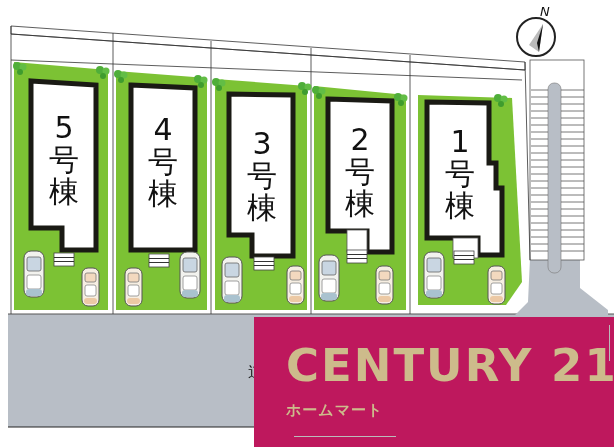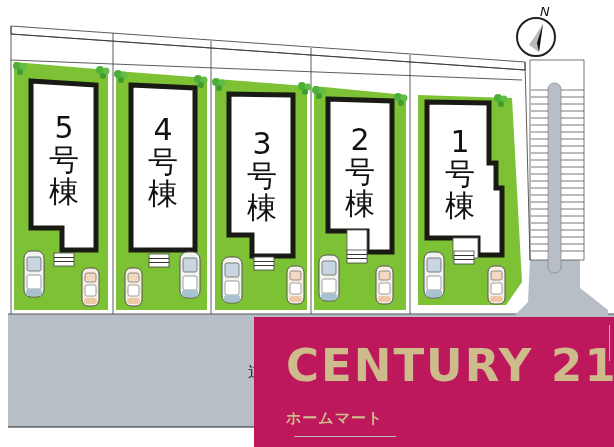--- a/index.html
+++ b/index.html
@@ -3,21 +3,21 @@
 <meta charset="utf-8">
 <style>
   html,body{margin:0;padding:0;background:#fff;}
   body{width:614px;height:447px;position:relative;overflow:hidden;font-family:"DejaVu Sans",sans-serif;}
   #plan{position:absolute;left:0;top:0;}
   .lot-label{font-family:"DejaVu Sans",sans-serif;font-size:30px;fill:#111;text-anchor:middle;}
   .road-text{font-family:"DejaVu Sans",sans-serif;font-size:16px;fill:#111;}
   .logo{position:absolute;left:254px;top:317px;width:360px;height:130px;background:#be185d;padding-left:8px;}
   .logo-inner{position:absolute;left:18px;top:8px;width:324px;height:116px;}
   .logo-main{position:absolute;left:14px;top:14px;color:#cdbb8b;font-family:"DejaVu Sans",sans-serif;font-weight:bold;font-size:45px;letter-spacing:2px;white-space:nowrap;}
-  .logo-sub{position:absolute;left:14px;top:76px;color:#cdbb8b;font-family:Liberation Serif, serif;font-weight:bold;font-size:15px;letter-spacing:1px;margin-top:8px;}
+  .logo-sub{position:absolute;left:14px;top:76px;color:#cdbb8b;font-family:Liberation Serif, serif;font-weight:bold;font-size:15px;letter-spacing:1px;}
   .logo-rule{position:absolute;left:22px;bottom:4px;width:102px;height:1px;background:#bbb;}
   .logo-vrule{position:absolute;right:12px;top:8px;width:1px;height:36px;background:#bbb;}
 </style>
 </head>
 <body>
 
 <svg id="plan" width="614" height="447" viewBox="0 0 614 447" xmlns="http://www.w3.org/2000/svg">
   <defs>
     <g id="car-grey">
       <rect x="0" y="0" width="20" height="46" rx="7" fill="#f2f2ee" stroke="#555" stroke-width="1"></rect>

